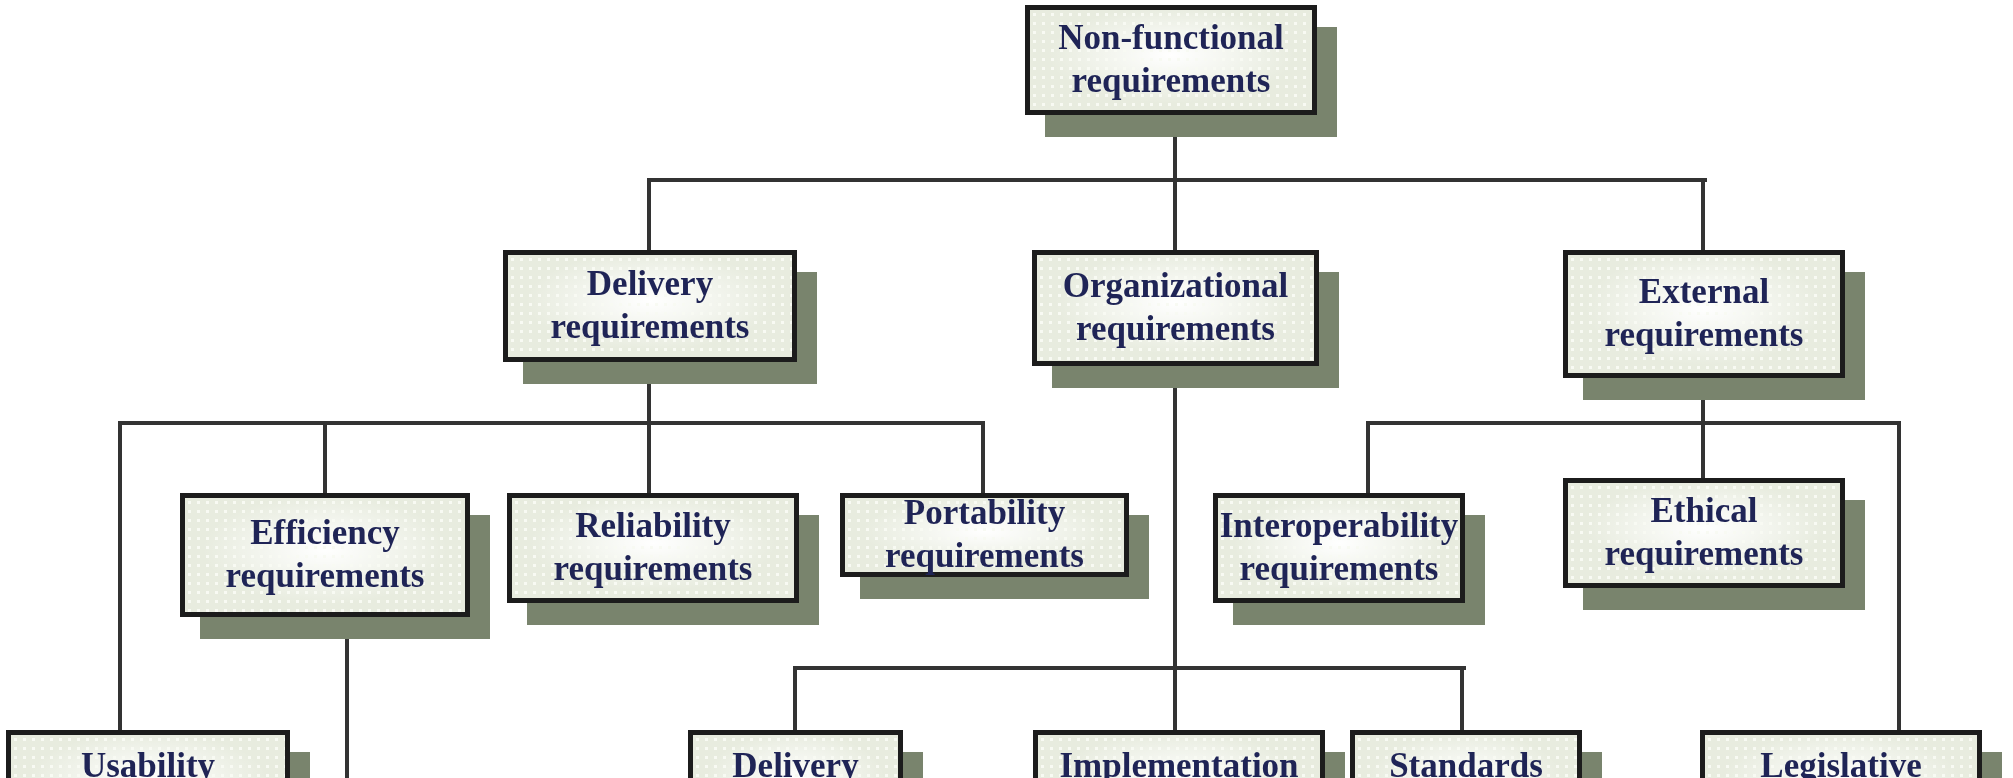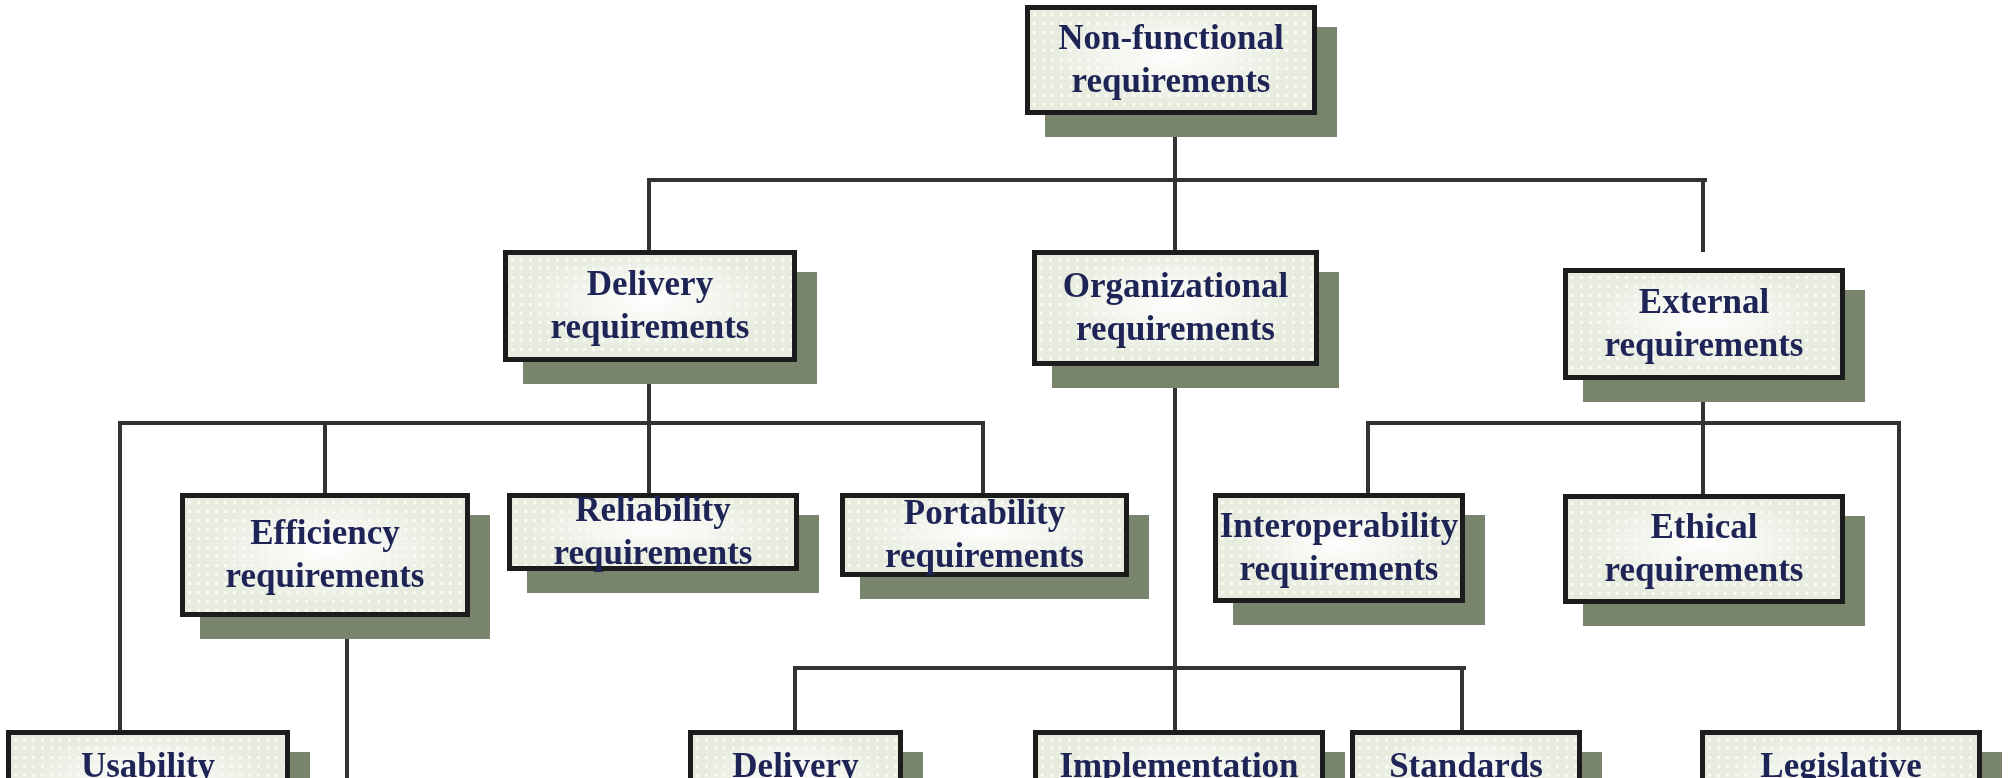--- a/index.html
+++ b/index.html
@@ -72,25 +72,25 @@
 
 <div class="line" style="left:1701px; top:360px; width:4px;  height:135px"></div>
 <div class="line" style="left:1366px; top:421px; width:535px; height:4px"></div>
 <div class="line" style="left:1366px; top:421px; width:4px;  height:74px"></div>
 <div class="line" style="left:1897px; top:421px; width:4px;  height:311px"></div>
 
 <div class="node" style="left:1025px; top:5px;   width:292px; height:110px">Non-functional requirements</div>
 
 <div class="node" style="left:503px;  top:250px; width:294px; height:112px">Delivery requirements</div>
 <div class="node" style="left:1032px; top:250px; width:287px; height:116px">Organizational requirements</div>
-<div class="node" style="left:1563px; top:268px; width:282px; height:112px">External requirements</div>
+<div class="node" style="left:1563px; top:250px; width:282px; height:128px">External requirements</div>
 
 <div class="node" style="left:180px;  top:493px; width:290px; height:124px">Efficiency requirements</div>
-<div class="node" style="left:507px;  top:493px; width:292px; height:78px">Reliability requirements</div>
+<div class="node" style="left:507px;  top:493px; width:292px; height:110px">Reliability requirements</div>
 <div class="node" style="left:840px;  top:493px; width:289px; height:84px">Portability requirements</div>
 <div class="node" style="left:1213px; top:493px; width:252px; height:110px">Interoperability requirements</div>
-<div class="node" style="left:1563px; top:494px; width:282px; height:110px">Ethical requirements</div>
+<div class="node" style="left:1563px; top:478px; width:282px; height:110px">Ethical requirements</div>
 
 <div class="node cut" style="left:6px;    top:730px; width:284px; height:110px">Usability</div>
 <div class="node cut" style="left:688px;  top:730px; width:215px; height:110px">Delivery</div>
 <div class="node cut" style="left:1033px; top:730px; width:292px; height:110px">Implementation</div>
 <div class="node cut" style="left:1350px; top:730px; width:232px; height:110px">Standards</div>
 <div class="node cut" style="left:1700px; top:730px; width:282px; height:110px">Legislative</div>
 
 </body></html>

